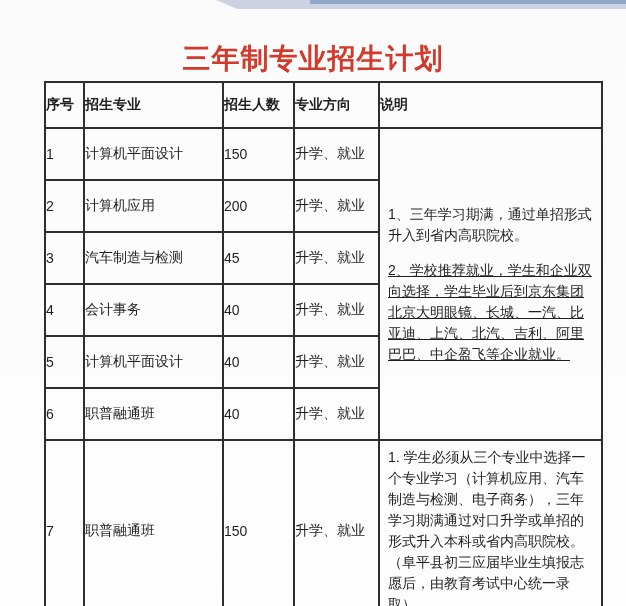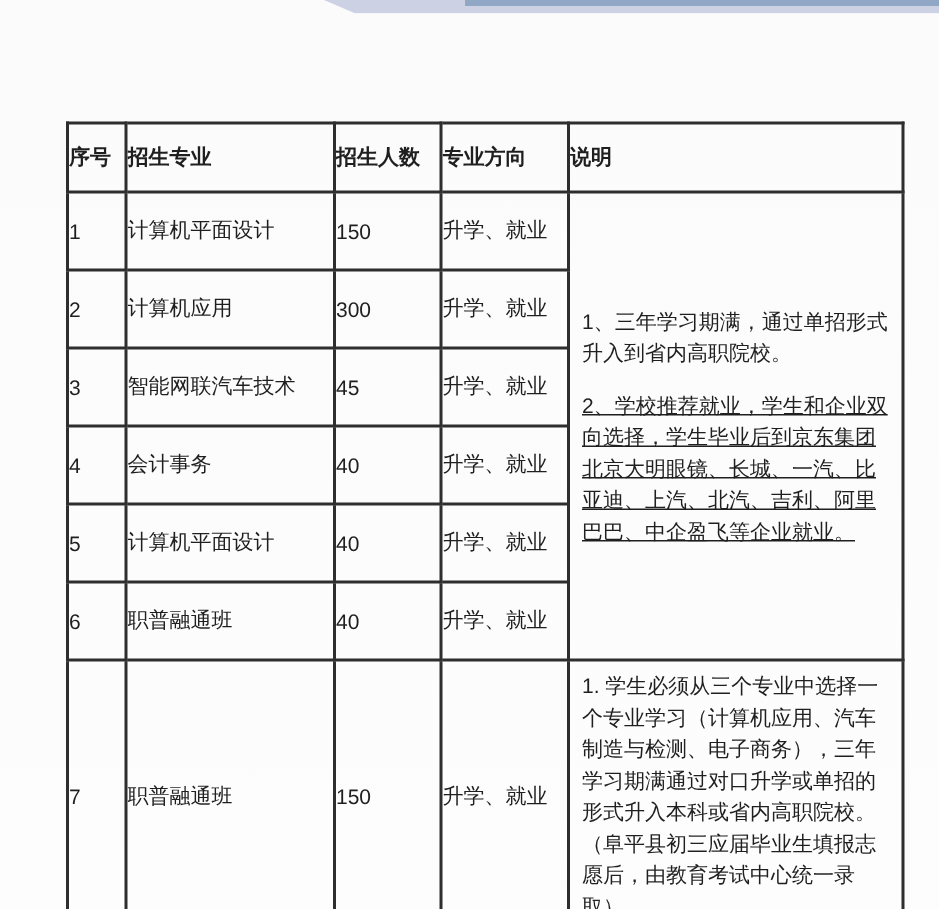--- a/index.html
+++ b/index.html
@@ -70,20 +70,21 @@
   .col-note  { width: 223px; }
 </style>
 </head>
 <body>
 
 <div class="page">
 
   <div class="deco-band"></div>
   <div class="deco-bar"></div>
 
+  <div class="title">三年制专业招生计划</div>
 
   <table class="enroll">
     <colgroup>
       <col class="col-seq">
         <col class="col-major">
         <col class="col-count">
         <col class="col-dir">
         <col class="col-note">
     </colgroup>
     <tbody>
@@ -102,27 +103,27 @@
       <td>升学、就业</td>
       <td class="note-cell" rowspan="6">
         <p>1、三年学习期满，通过单招形式升入到省内高职院校。</p>
         <p>2、学校推荐就业，学生和企业双向选择，学生毕业后到京东集团北京大明眼镜、长城、一汽、比亚迪、上汽、北汽、吉利、阿里巴巴、中企盈飞等企业就业。</p>
       </td>
     </tr>
 
     <tr class="data-row">
       <td>2</td>
       <td>计算机应用</td>
-      <td>300</td>
+      <td>200</td>
       <td>升学、就业</td>
     </tr>
 
     <tr class="data-row">
       <td>3</td>
-      <td>智能网联汽车技术</td>
+      <td>汽车制造与检测</td>
       <td>45</td>
       <td>升学、就业</td>
     </tr>
 
     <tr class="data-row">
       <td>4</td>
       <td>会计事务</td>
       <td>40</td>
       <td>升学、就业</td>
     </tr>

